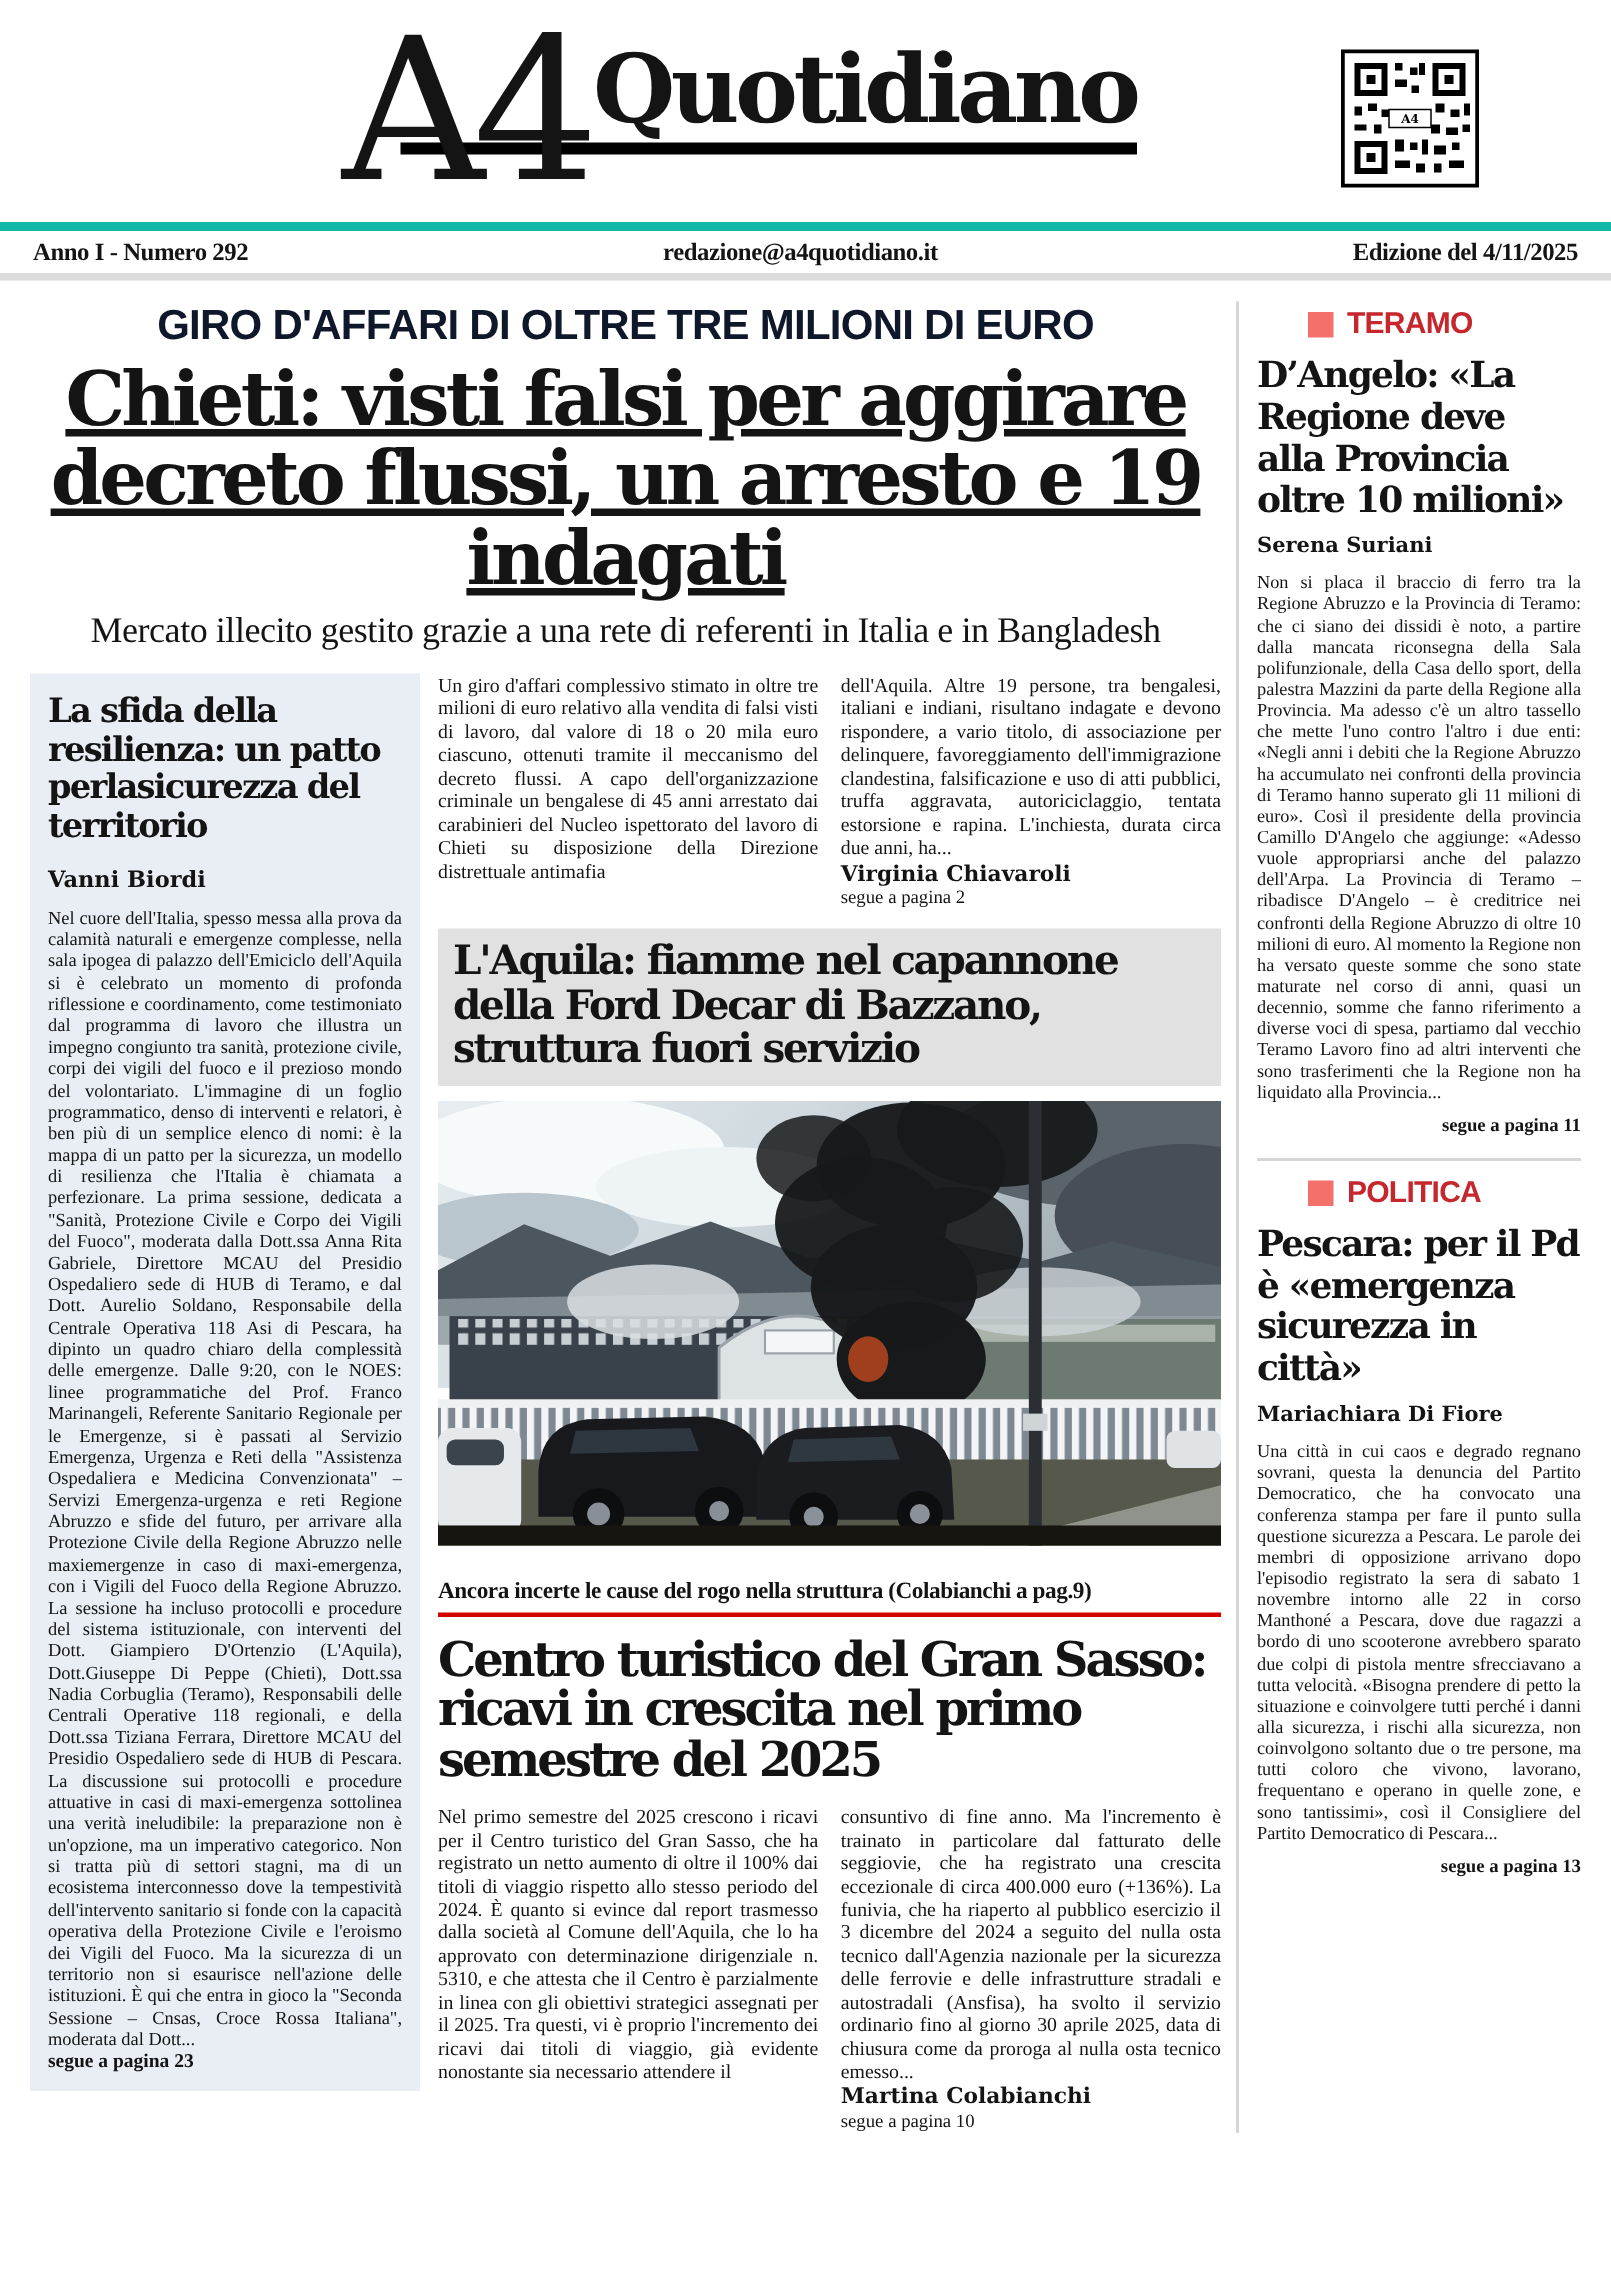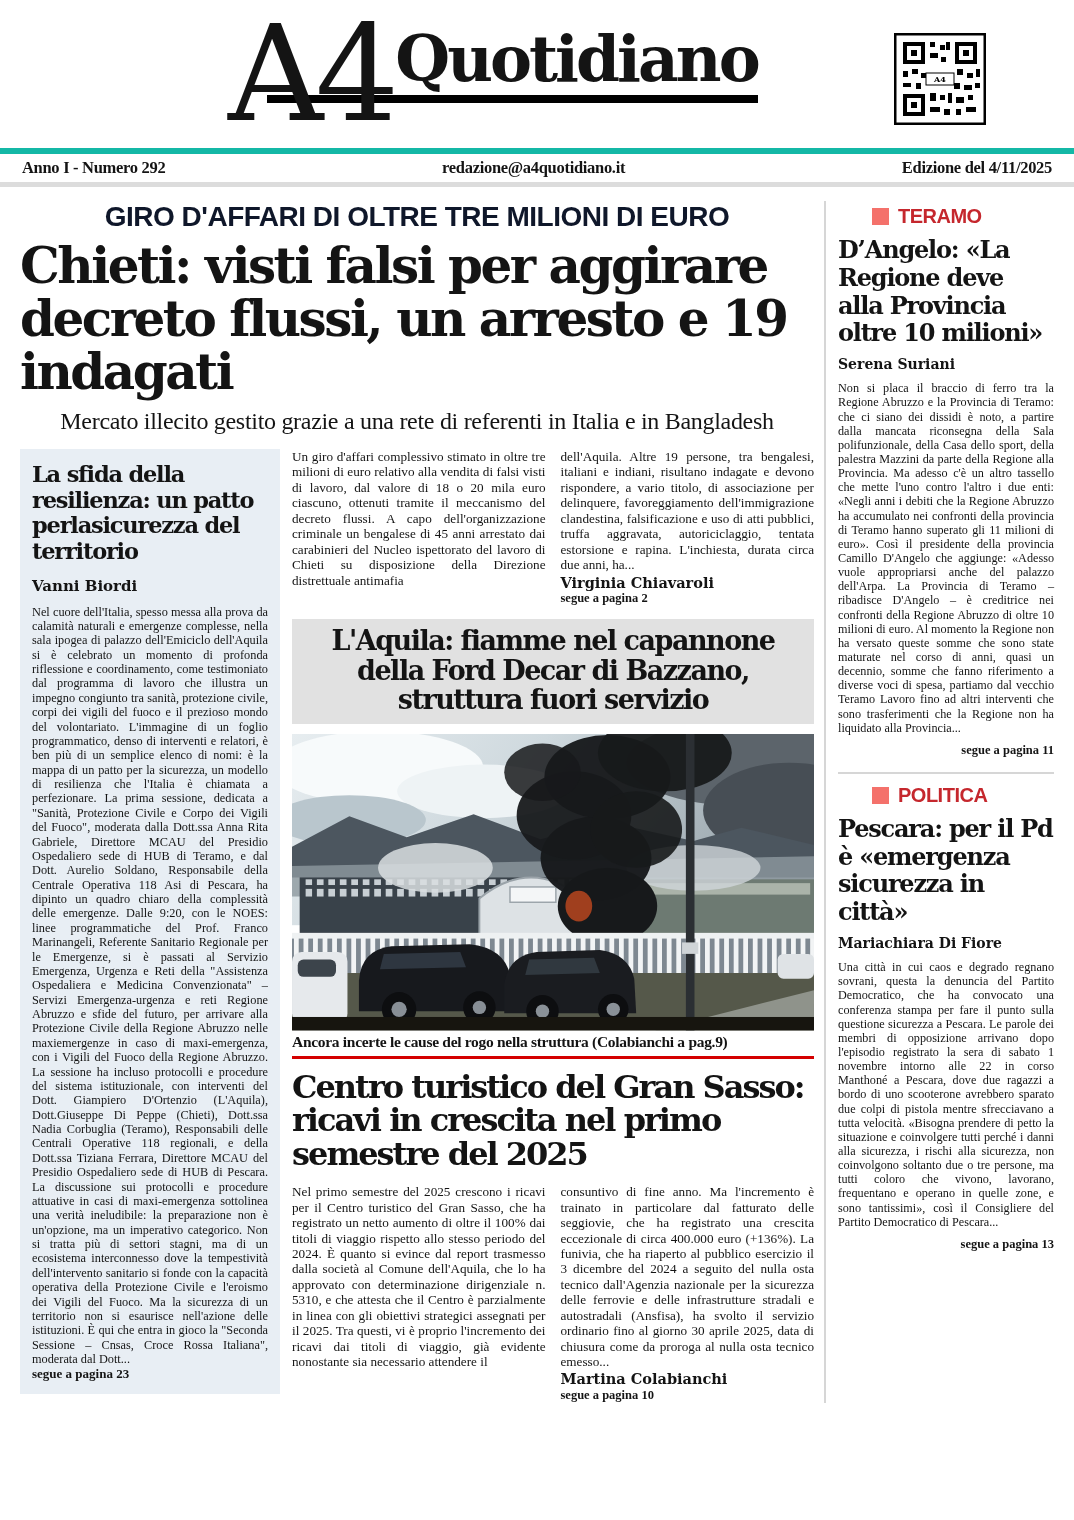--- a/index.html
+++ b/index.html
@@ -25,44 +25,44 @@
 
   
   .content{display:flex;padding:6px 20px 0 20px;}
   .main{width:794px;flex:none;}
   .sidebar{flex:1;border-left:2px solid #d6d6d6;margin-left:10px;padding-left:12px;margin-top:8px;min-width:0;}
 
   
   .kicker{color:#0f172a;font-family:"Liberation Sans",sans-serif;font-weight:700;
           font-size:28px;text-align:center;letter-spacing:-0.5px;margin-top:8px;}
   .headline{font-family:"DejaVu Serif",serif;font-weight:700;font-size:50px;line-height:1.06;
-            text-align:left;letter-spacing:-2.5px;margin-top:6px;}
+            text-align:center;letter-spacing:-2.5px;margin-top:6px;text-decoration:underline;}
   .subhead{font-size:24px;text-align:center;margin-top:10px;letter-spacing:-0.3px;}
   .body-row{display:flex;margin-top:14px;align-items:flex-start;}
 
   
   .blue-box{width:236px;flex:none;background:#e8eef4;padding:13px 12px 12px;}
   .blue-title{font-family:"DejaVu Serif",serif;font-weight:700;font-size:22.5px;line-height:1.14;letter-spacing:-1.2px;}
   .byline{font-family:"DejaVu Serif",serif;font-weight:700;font-size:15px;margin-top:12px;}
   .blue-body{font-size:12.3px;line-height:1.17;text-align:justify;margin-top:10px;}
   .segue{text-align:left;font-weight:700;font-size:13px;margin-top:0;}
 
   
   .mid{flex:1;margin-left:12px;min-width:0;}
   .cols{display:flex;gap:15px;}
   .col{flex:1;font-size:13.2px;line-height:1.17;text-align:justify;min-width:0;}
   .tail{display:flex;justify-content:space-between;align-items:baseline;margin-top:2px;flex-direction:column;}
   .tail-author{font-weight:700;font-size:14.5px;font-family:"DejaVu Serif",serif;}
-  .tail-segue{font-weight:700;font-size:12.5px;}
+  .tail-segue{font-weight:400;font-size:12.5px;}
 
   .ford-box{background:#e1e1e1;padding:7px 10px 9px;margin-top:13px;}
-  .ford-title{font-family:"DejaVu Serif",serif;font-weight:700;font-size:27px;line-height:1.1;letter-spacing:-1.5px;text-align:center;}
+  .ford-title{font-family:"DejaVu Serif",serif;font-weight:700;font-size:27px;line-height:1.1;letter-spacing:-1.5px;}
   .photo{margin-top:10px;}
   .photo svg{display:block;width:100%;height:auto;}
-  .caption{font-weight:700;font-size:15.5px;padding:2px 0 5px;border-bottom:3px solid #d40000;letter-spacing:-0.3px;}
+  .caption{font-weight:700;font-size:15.5px;padding:21px 0 5px;border-bottom:3px solid #d40000;letter-spacing:-0.3px;}
   .gs-title{font-family:"DejaVu Serif",serif;font-weight:700;font-size:32px;line-height:1.06;
             letter-spacing:-2px;margin-top:12px;}
   .bottom-cols{margin-top:12px;}
 
   
   .section-label{display:flex;align-items:center;gap:9px;margin:4px 0 8px;padding-left:34px;}
   .label-square{width:17px;height:17px;background:#f4716b;flex:none;}
   .label-text{color:#c5272d;font-family:"Liberation Sans",sans-serif;font-weight:700;
               font-size:20px;letter-spacing:-0.5px;}
   .side-title{font-family:"DejaVu Serif",serif;font-weight:700;font-size:24px;line-height:1.16;letter-spacing:-1.2px;}

